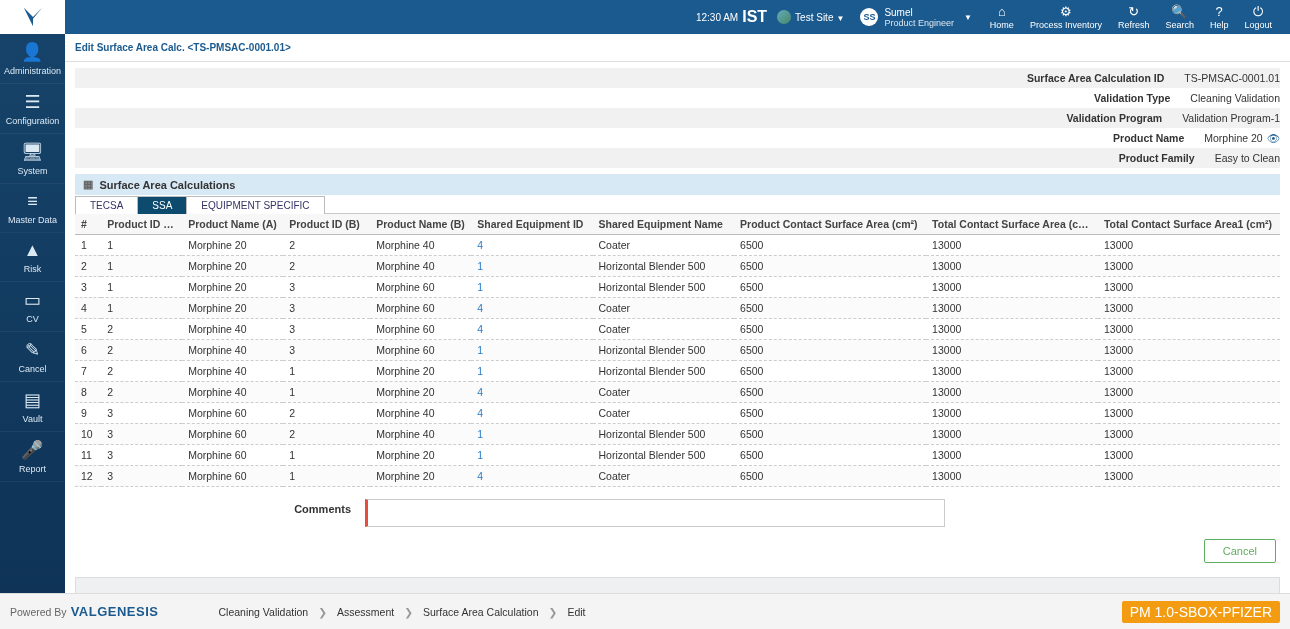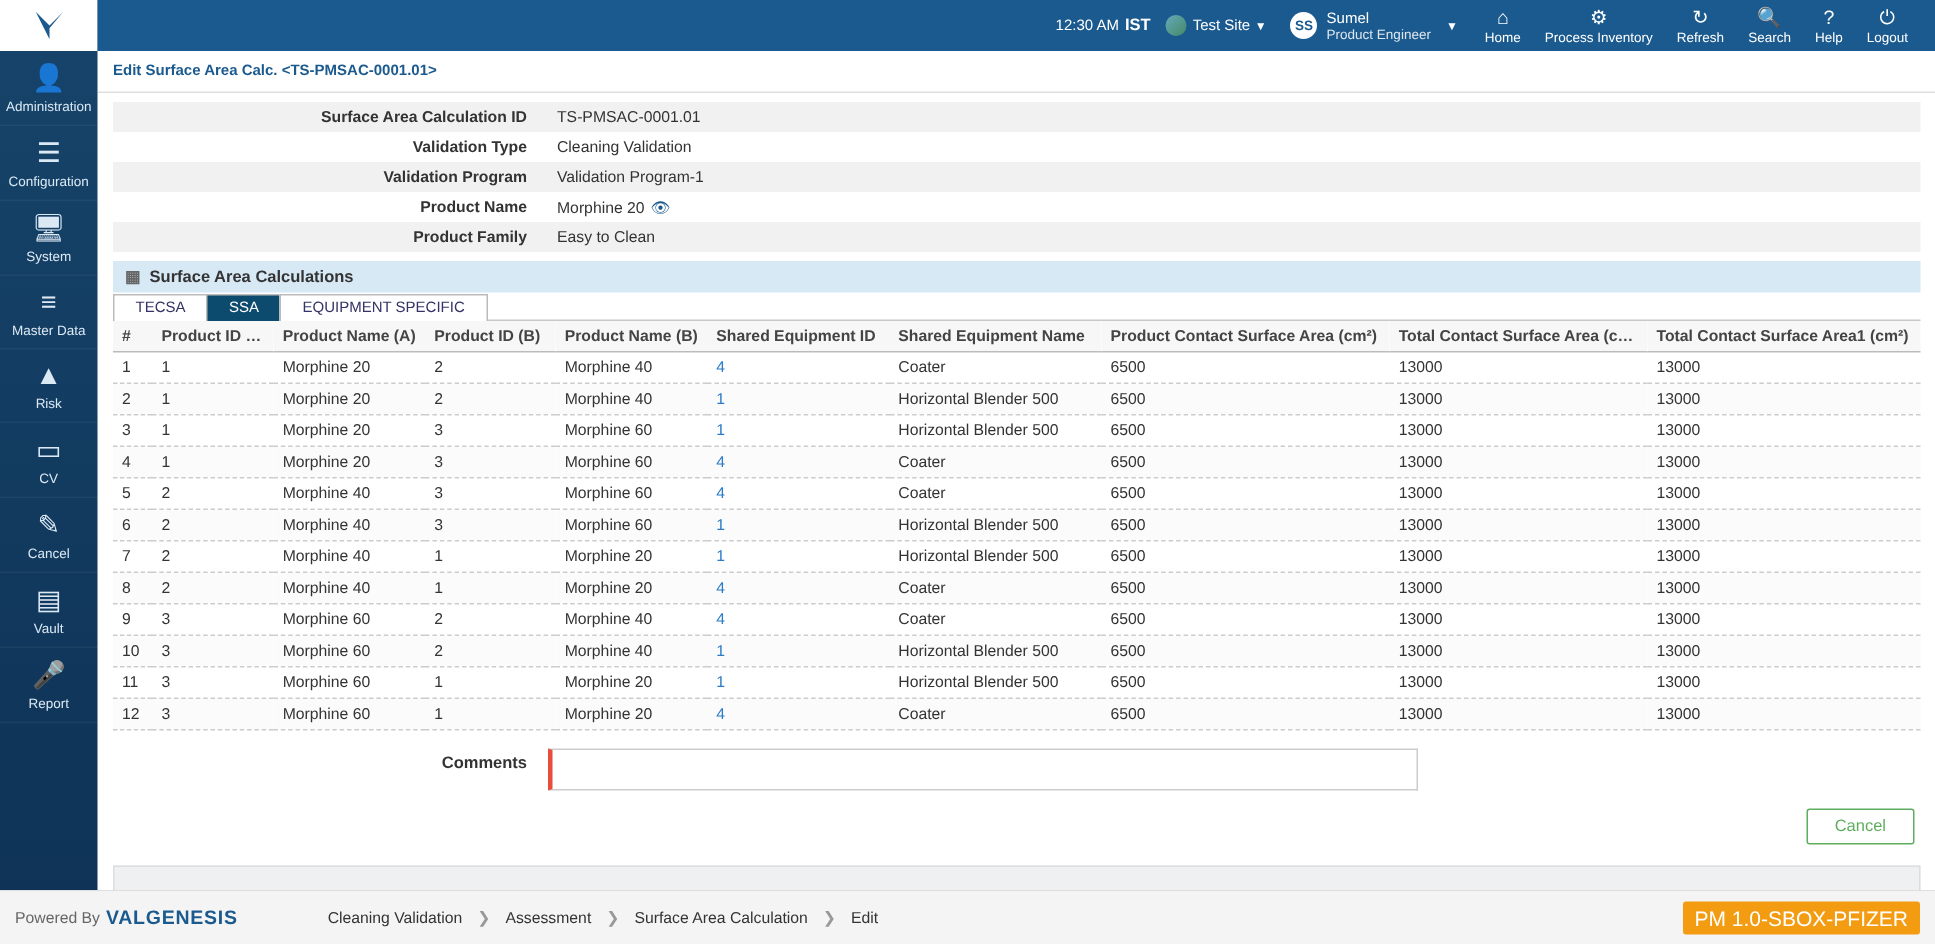--- a/index.html
+++ b/index.html
@@ -1,21 +1,21 @@
 <!DOCTYPE html>
 <html><head>
 <meta charset="utf-8">
 <style>
 * { box-sizing: border-box; margin: 0; padding: 0; }
 body { font-family: Arial, sans-serif; font-size: 11px; color: #333; background: #fff; width: 1290px; height: 629px; overflow: hidden; position: relative; }
 
 
 .top-header { background: #1B5A8E; height: 34px; display: flex; align-items: center; justify-content: flex-end; padding: 0 10px; color: #fff; position: absolute; top:0; left:65px; right:0;}
 .top-header .time { margin-right: 4px; font-size: 10px; }
-.top-header .tz { margin-right: 10px; font-size: 11px; font-weight: bold; }
+.top-header .tz { margin-right: 10px; font-size: 16px; font-weight: bold; }
 .top-header .globe { width: 14px; height:14px; border-radius:50%; background:linear-gradient(135deg,#6ab, #486); margin-right:4px;}
 .top-header .site { margin-right: 10px; font-size: 10px; cursor:pointer;}
 .top-header .dd { margin-left:3px; font-size:8px;}
 .top-header .avatar { width:18px; height:18px; border-radius:50%; background:#fff; color:#1B5A8E; display:inline-flex; align-items:center; justify-content:center; font-size:9px; font-weight:bold; margin-left:6px;}
 .top-header .user-block { display:flex; align-items:center; margin-right:10px; cursor:pointer;}
 .top-header .user-text { display:flex; flex-direction:column; margin-left:6px;}
 .top-header .user-name{font-size:10px;}
 .top-header .user-role{font-size:9px; opacity:.85;}
 .top-header .nav-btn { display:flex; flex-direction:column; align-items:center; justify-content:center; margin:0 8px; cursor:pointer; font-size:9px;}
 .top-header .nav-btn .ico { height:14px; display:flex; align-items:center; justify-content:center; font-size:13px; margin-bottom:1px;}
@@ -25,21 +25,21 @@
 .sidebar .logo { width:65px; height:34px; background:#fff; display:flex; align-items:center; justify-content:center;}
 .sidebar .logo svg{width:24px;height:22px;}
 .sidebar .nav-item { width:65px; display:flex; flex-direction:column; align-items:center; justify-content:center; padding:7px 0; font-size:9px; color:#dbe9f5; cursor:pointer; border-bottom:1px solid rgba(255,255,255,.05);}
 .sidebar .nav-item .ico{font-size:18px; margin-bottom:3px;}
 
 
 .main { position:absolute; top:34px; left:65px; right:0; bottom:30px; overflow:auto; background:#fff;}
 .page-title { color:#1B5A8E; font-size:10px; font-weight:bold; padding:8px 10px; border-bottom:1px solid #ddd;}
 
 .details-block { margin:6px 10px;}
-.details-row { display:flex; align-items:center; height:20px; font-size:10.5px;}
+.details-row { display:flex; align-items:center; height:20px; font-size:10.5px;justify-content:flex-end;}
 .details-row:nth-child(odd){background:#f1f1f1;}
 .details-row .lbl { width:290px; text-align:right; padding-right:14px; font-weight:bold; color:#333;}
 .details-row .val { padding-left:6px; color:#333;}
 .eye{color:#1B5A8E;margin-left:4px;cursor:pointer;}
 
 .section-header { background:#d8e9f6; margin:6px 10px 0; padding:4px 8px; font-weight:bold; font-size:11px; display:flex; align-items:center;}
 .section-header .grip{margin-right:6px;color:#666;}
 
 .tabs { display:flex; margin:0 10px; border-bottom:1px solid #c8c8c8;}
 .tab { border:1px solid #bbb; border-bottom:none; background:#fff; padding:3px 14px; font-size:10px; color:#336; margin-right:-1px; cursor:pointer; position:relative; top:1px;}

